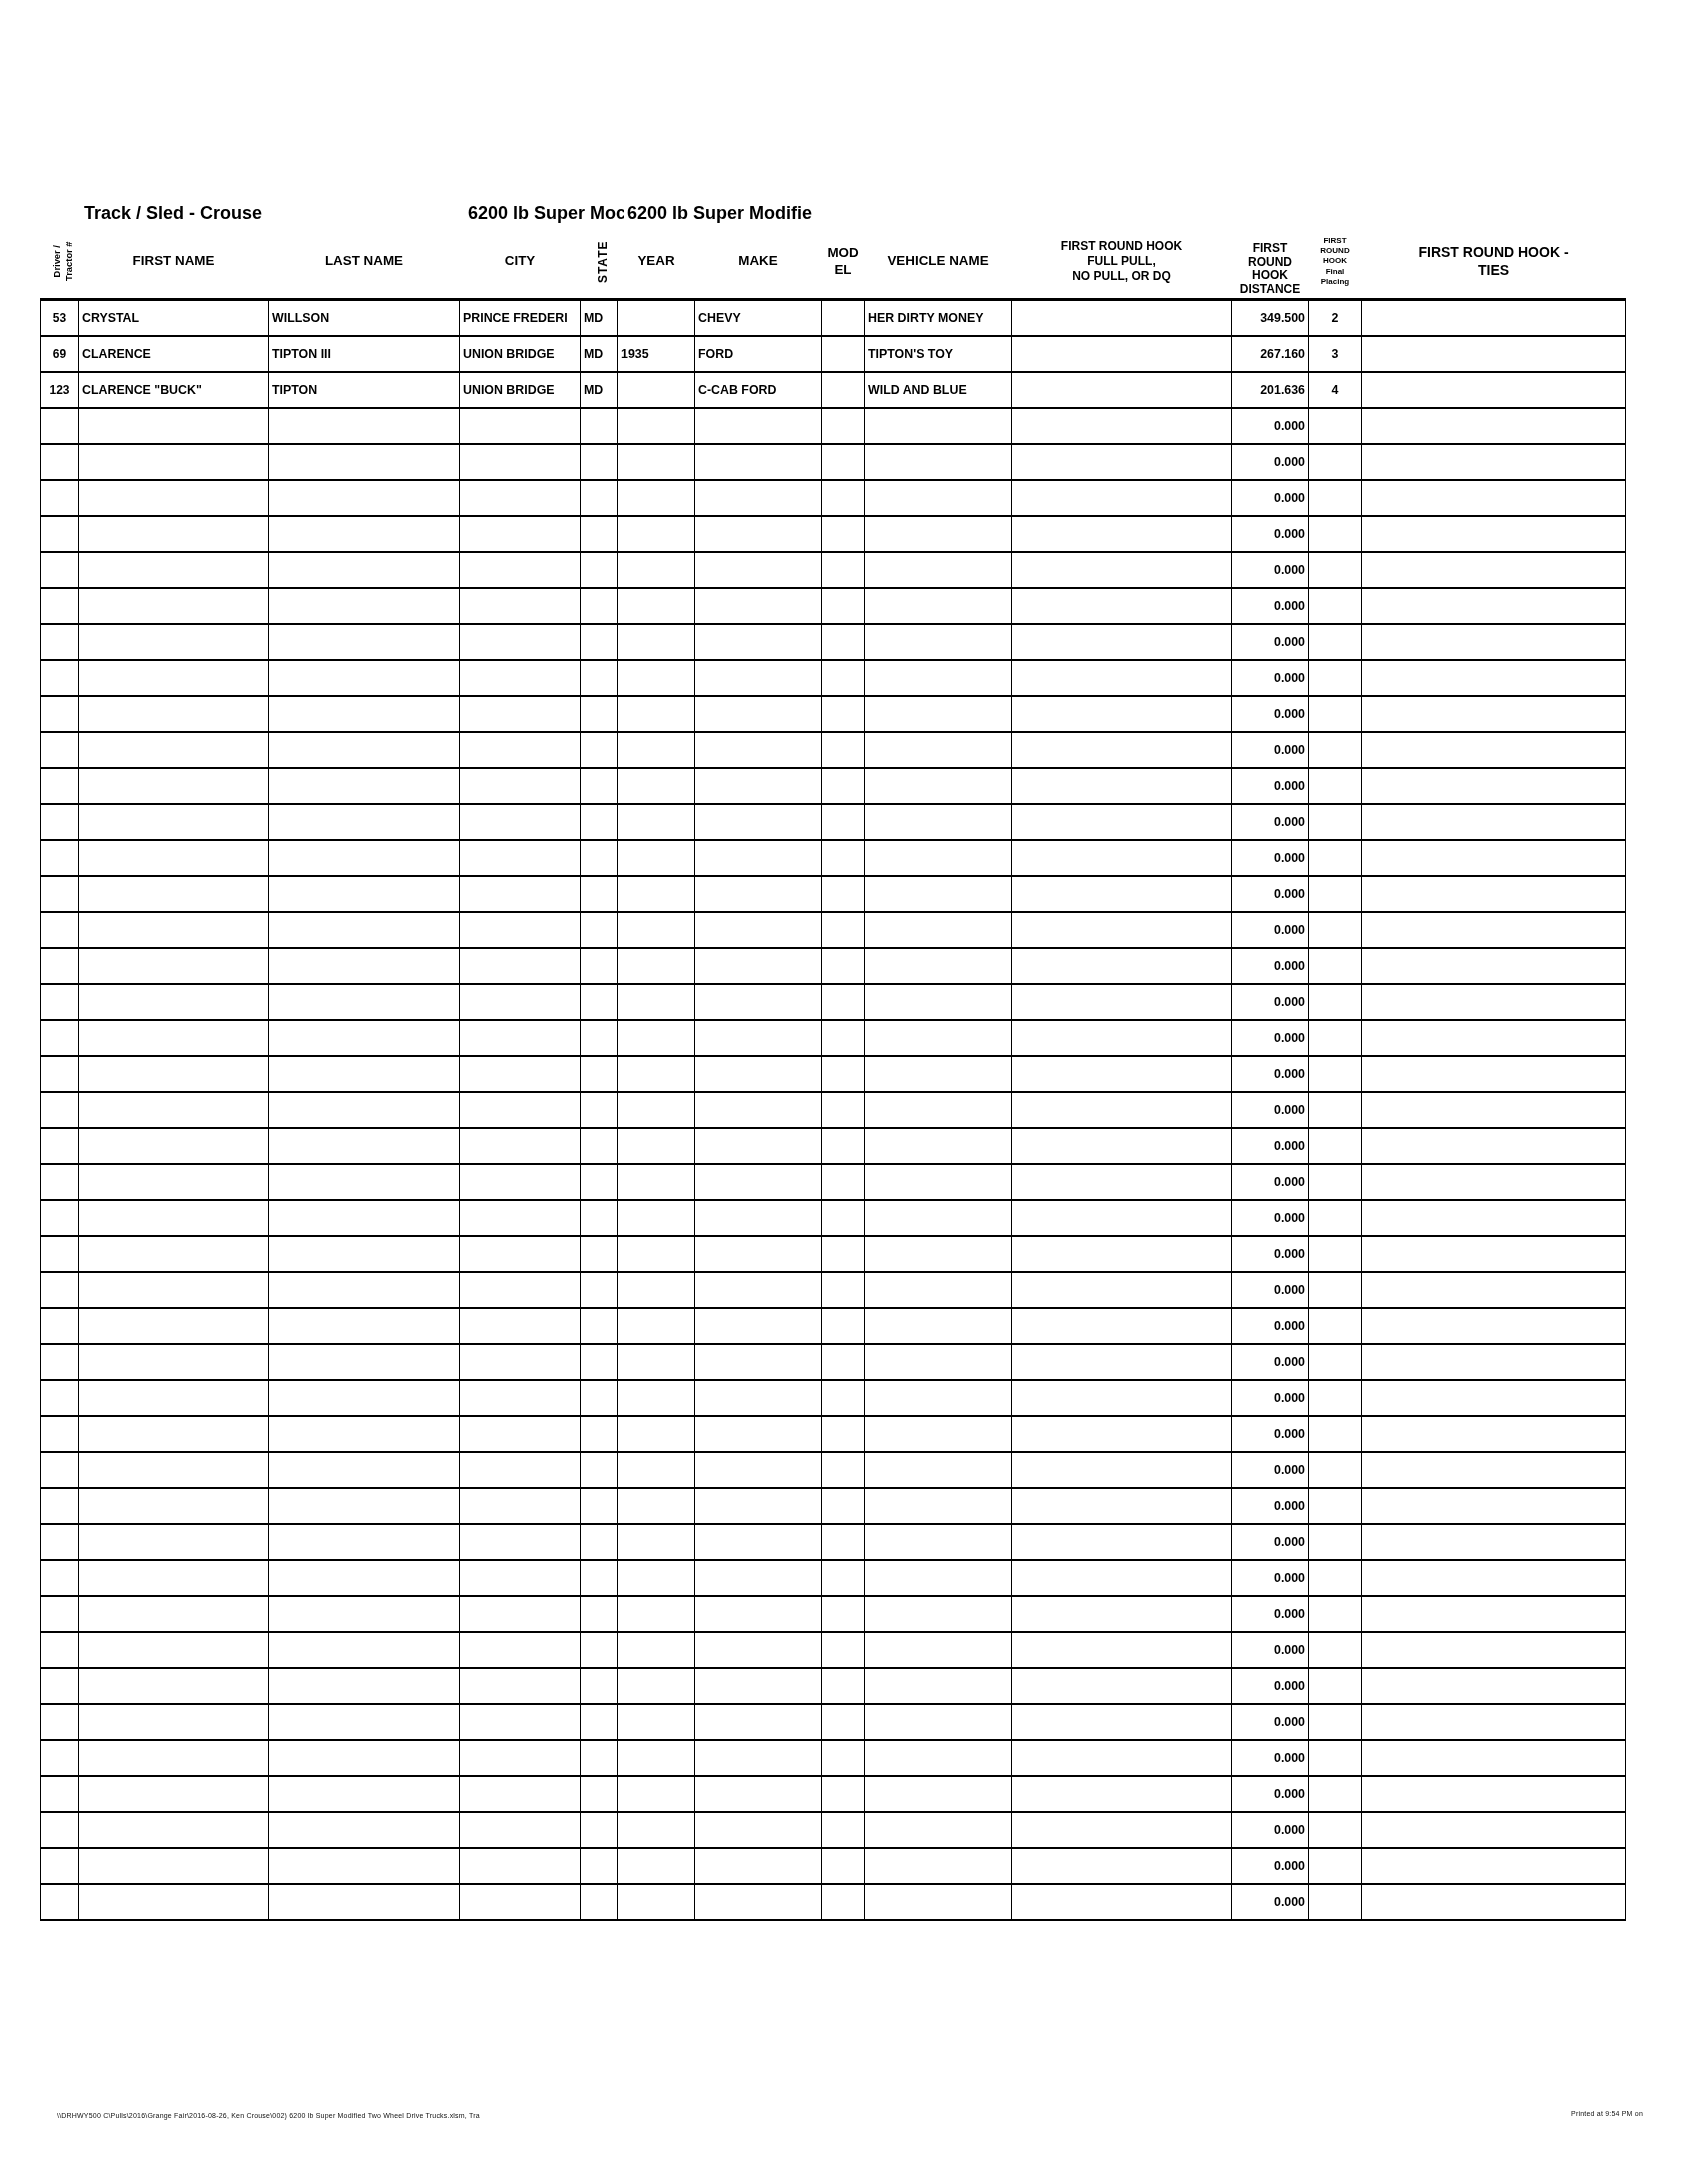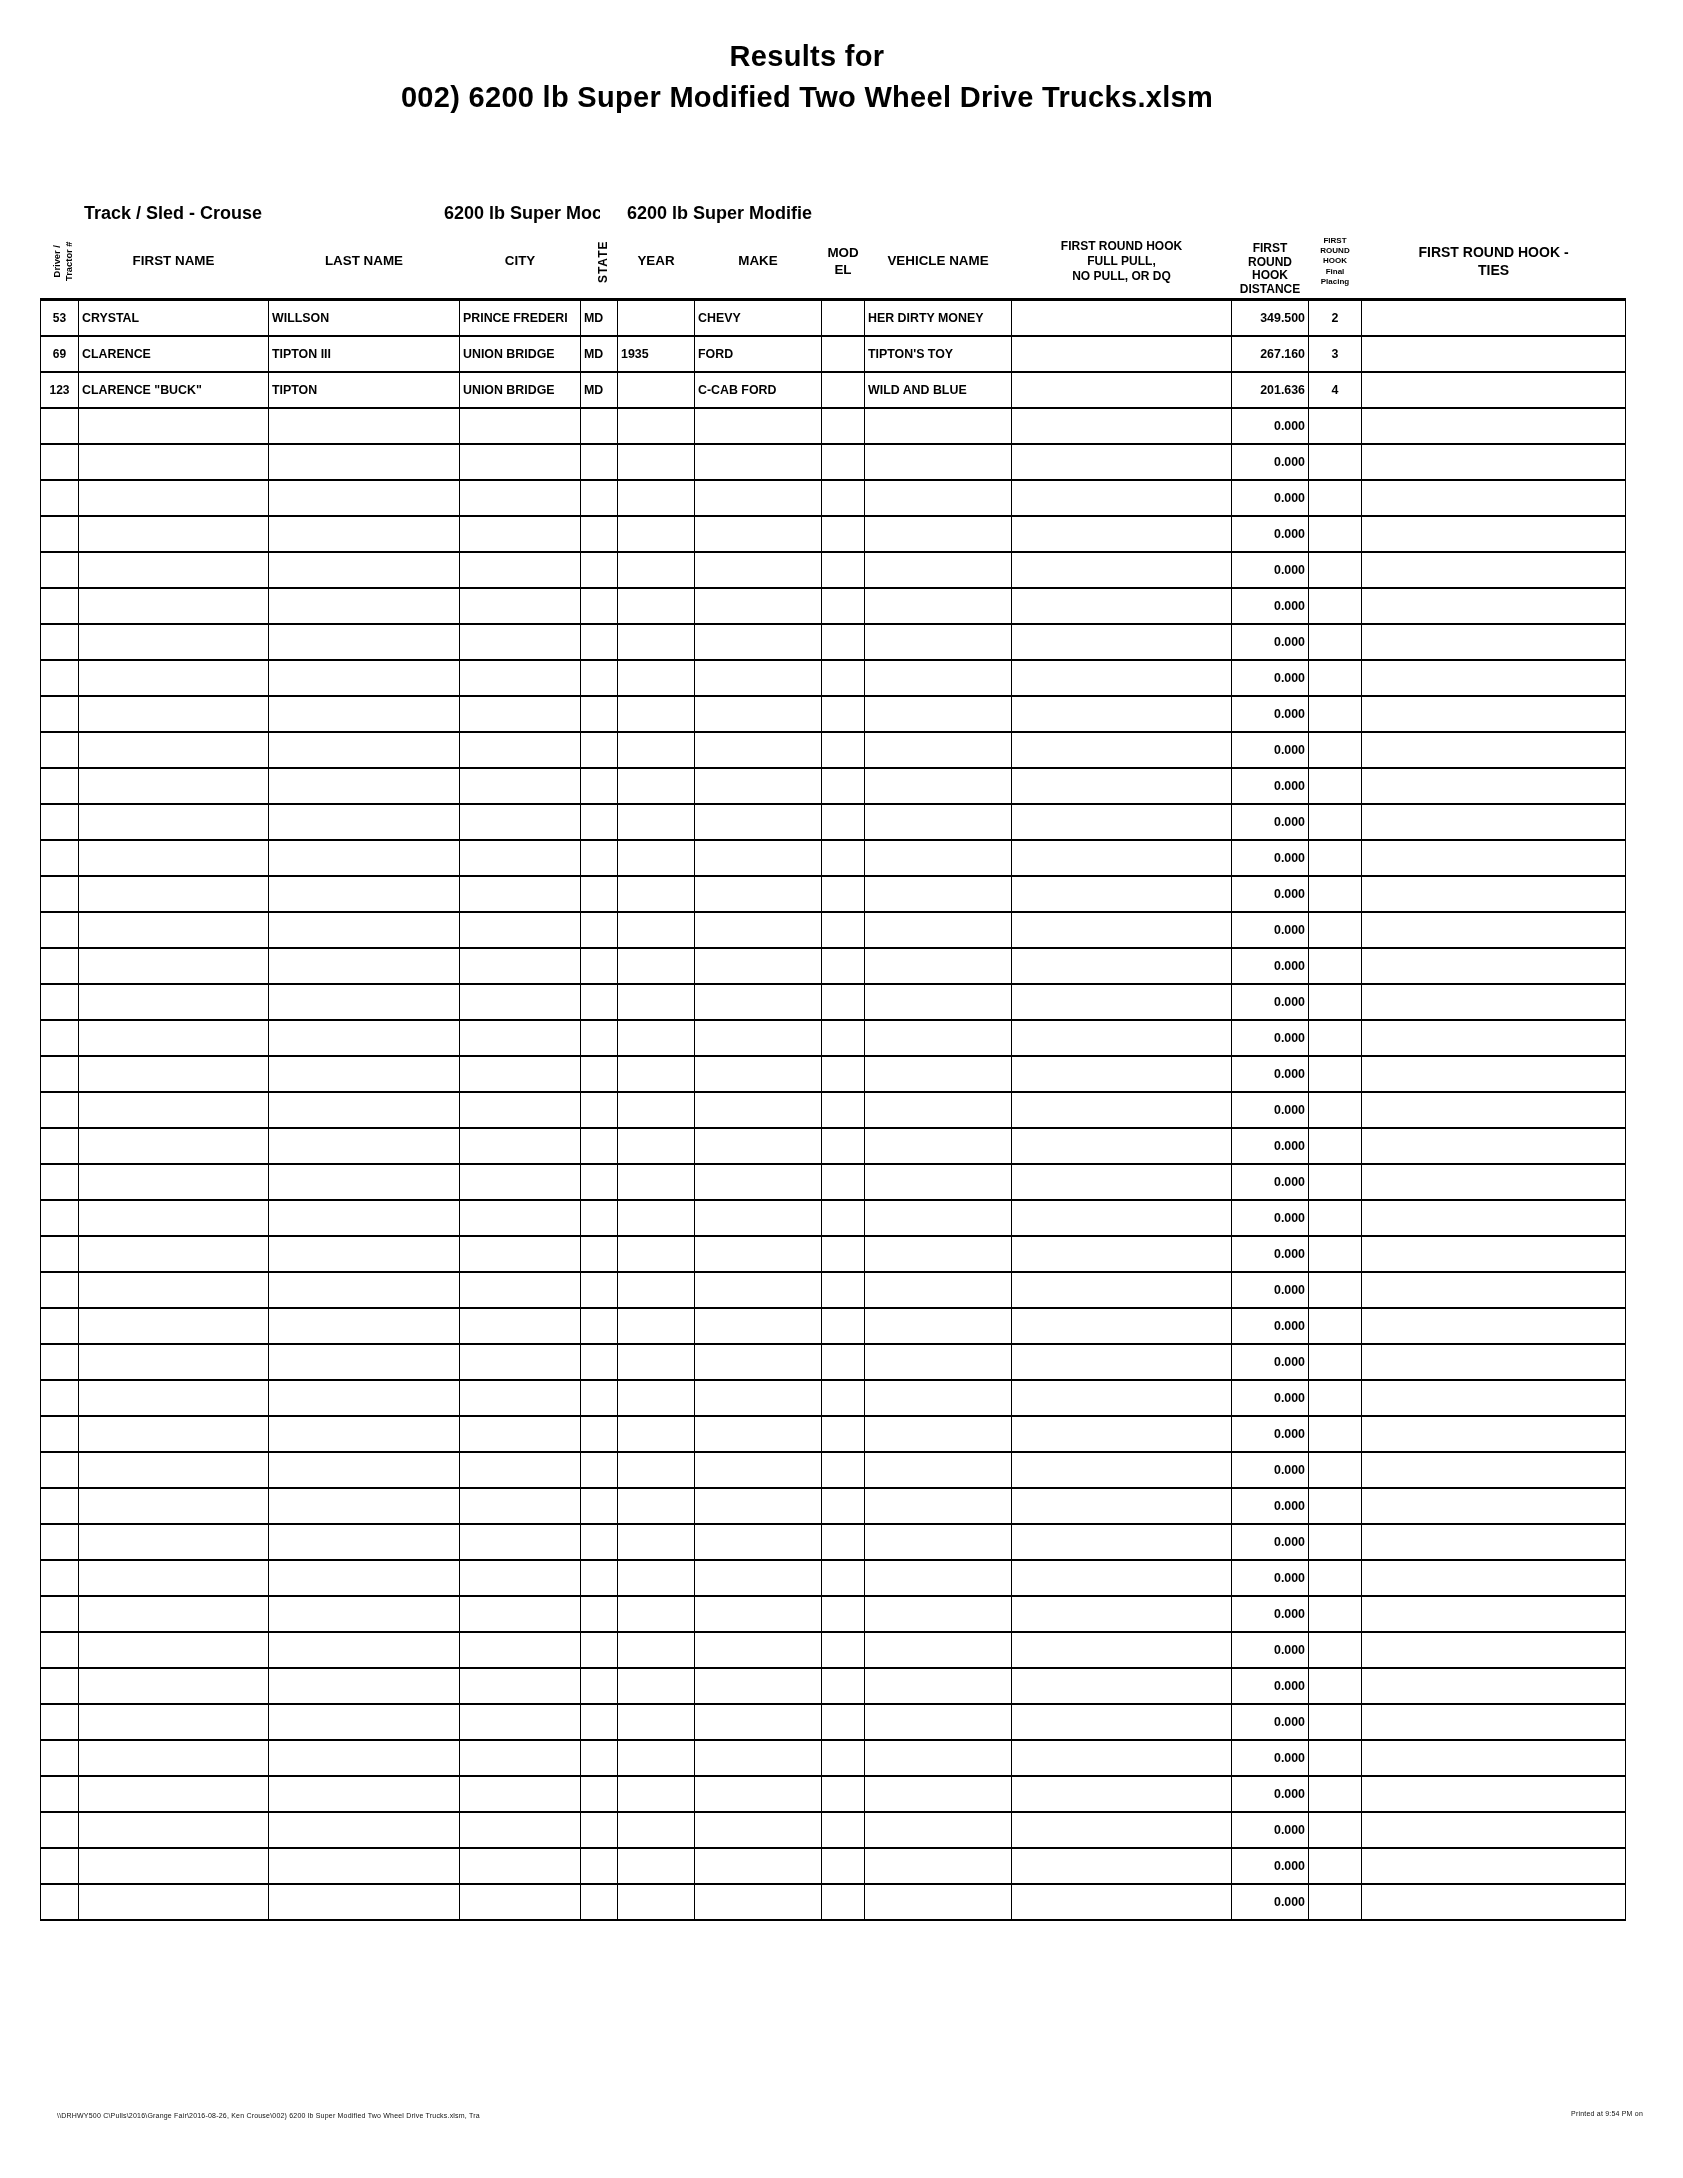--- a/index.html
+++ b/index.html
@@ -14,21 +14,21 @@
   
   .title-block{
     position:absolute;left:0;top:40px;width:1614px;
     text-align:center;font-weight:bold;
   }
   .title-line1{font-size:29px;letter-spacing:0.3px;}
   .title-line2{font-size:29px;letter-spacing:0.3px;margin-top:8px;}
   
   .meta-band{position:absolute;top:203px;left:0;width:1459px;height:26px;font-weight:bold;font-size:18px;}
   .meta-track{position:absolute;left:84px;top:0;white-space:nowrap;}
-  .meta-class-left{position:absolute;left:444px;top:0;width:156px;white-space:nowrap;overflow:hidden;}
+  .meta-class-left{position:absolute;left:468px;top:0;width:156px;white-space:nowrap;overflow:hidden;}
   .meta-class-right{position:absolute;left:627px;top:0;width:248px;white-space:nowrap;overflow:hidden;}
   
   .tbl-wrap{position:absolute;left:40px;top:225px;width:1584px;}
   table{border-collapse:collapse;table-layout:fixed;width:1584px;}
   col.w-driver{width:38px;}  col.w-first{width:190px;} col.w-last{width:191px;}
   col.w-city{width:121px;}   col.w-state{width:37px;}  col.w-year{width:77px;}
   col.w-make{width:127px;}   col.w-model{width:43px;}  col.w-veh{width:147px;}
   col.w-fp{width:220px;}     col.w-dist{width:77px;}   col.w-plc{width:53px;}
   col.w-ties{width:264px;}
   thead th{
@@ -64,24 +64,20 @@
   .footer-right{
     position:absolute;right:40px;top:2110px;
     font-size:7px;color:#111;white-space:nowrap;letter-spacing:0.2px;
   }
 </style>
 </head>
 <body>
 
 <div class="page">
 
-  <div class="title-block">
-    <div class="title-line1">Results for</div>
-    <div class="title-line2">002) 6200 lb Super Modified Two Wheel Drive Trucks.xlsm</div>
-  </div>
 
   <div class="meta-band">
     <span class="meta-track">Track / Sled - Crouse</span>
     <span class="meta-class-left">6200 lb Super Moc</span>
     <span class="meta-class-right">6200 lb Super Modifie</span>
   </div>
 
   <div class="tbl-wrap">
     <table>
       <colgroup>

